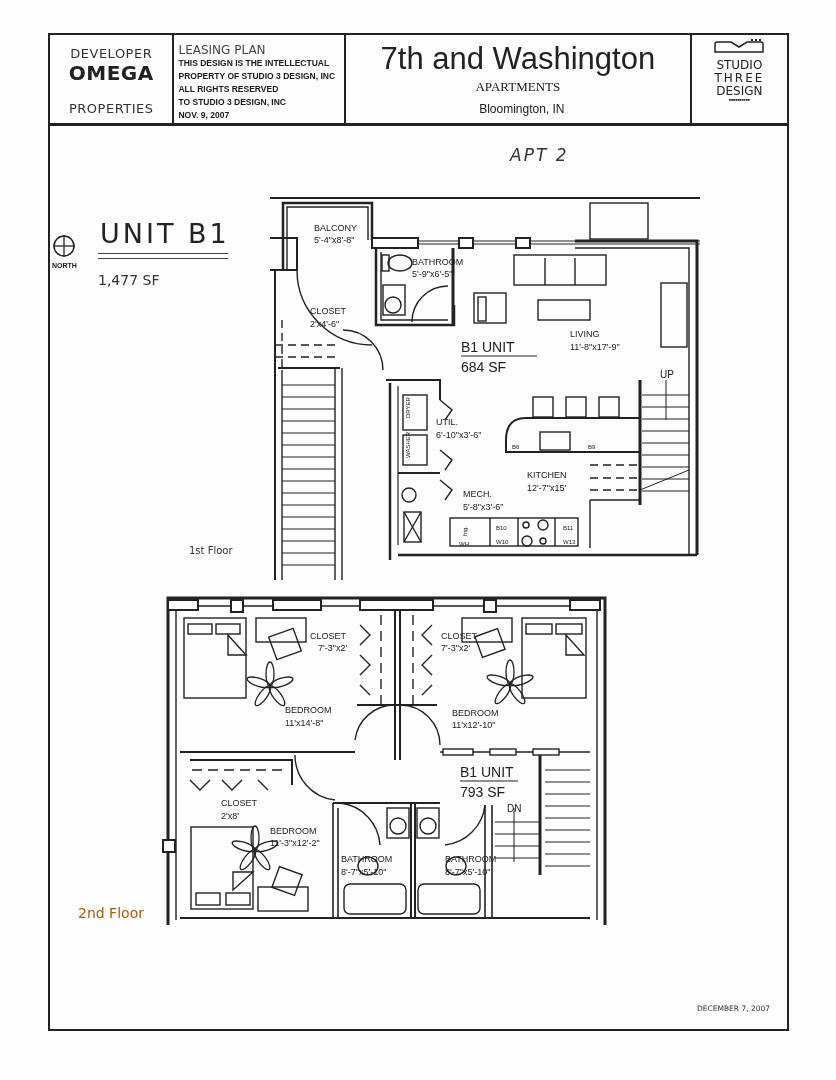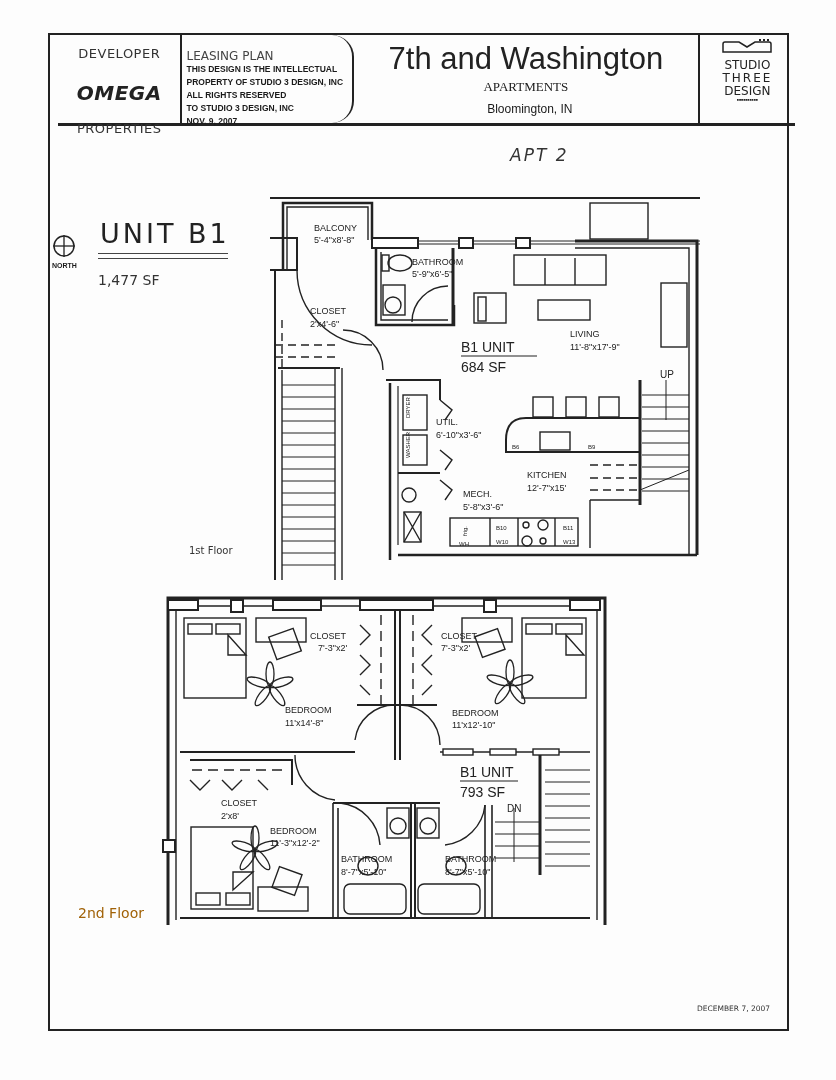--- a/index.html
+++ b/index.html
@@ -1,24 +1,24 @@
 <!DOCTYPE html>
 <html><head>
 <meta charset="utf-8">
 <style>
   html,body{margin:0;padding:0;background:#fdfdfd;}
   body{width:836px;height:1080px;position:relative;overflow:hidden;font-family:"Liberation Sans",sans-serif;color:#1a1a1a;}
   .sheet{position:absolute;left:48px;top:33px;width:741px;height:998px;border:2px solid #222;box-sizing:border-box;}
-  .titleblock{position:absolute;left:8px;top:0;width:737px;height:88px;border-bottom:3px solid #222;display:flex;}
+  .titleblock{position:absolute;left:0;top:0;width:737px;height:88px;border-bottom:3px solid #222;display:flex;}
   .tb-cell{border-right:2px solid #222;box-sizing:border-box;height:100%;}
   .tb-dev{width:137px;text-align:center;font-family:"DejaVu Sans",sans-serif;color:#333;}
   .tb-dev .l1{font-size:13px;margin-top:11px;letter-spacing:.5px;}
-  .tb-dev .l2{font-size:20px;font-weight:bold;margin-top:20px;letter-spacing:.5px;color:#222;font-style:italic;}
+  .tb-dev .l2{font-size:20px;font-weight:bold;margin-top:0;letter-spacing:.5px;color:#222;}
   .tb-dev .l3{font-size:13px;margin-top:16px;letter-spacing:.5px;}
-  .tb-lease{width:188px;padding:14px 4px;border-radius:22px;}
+  .tb-lease{width:188px;padding:8px 4px;}
   .tb-lease .h{font-family:"DejaVu Sans",sans-serif;font-size:12px;color:#444;}
   .tb-lease .t{font-family:"Liberation Sans",sans-serif;font-weight:bold;font-size:8.5px;line-height:13px;text-transform:uppercase;}
   .tb-proj{width:381px;text-align:center;}
   .tb-proj .p1{font-size:31px;margin-top:6px;color:#222;}
   .tb-proj .p2{font-family:Liberation Serif, serif;font-size:13px;margin-top:2px;}
   .tb-proj .p3{font-size:12px;margin-top:7px;margin-left:8px;}
   .tb-logo{width:105px;border-right:none;text-align:center;}
   .tb-logo .lg{font-family:"DejaVu Sans",sans-serif;font-size:12px;line-height:13px;color:#222;margin-top:0px;}
   .tb-logo .sm{font-size:3.5px;line-height:5px;}
   .note{position:absolute;font-family:"DejaVu Sans",sans-serif;}

